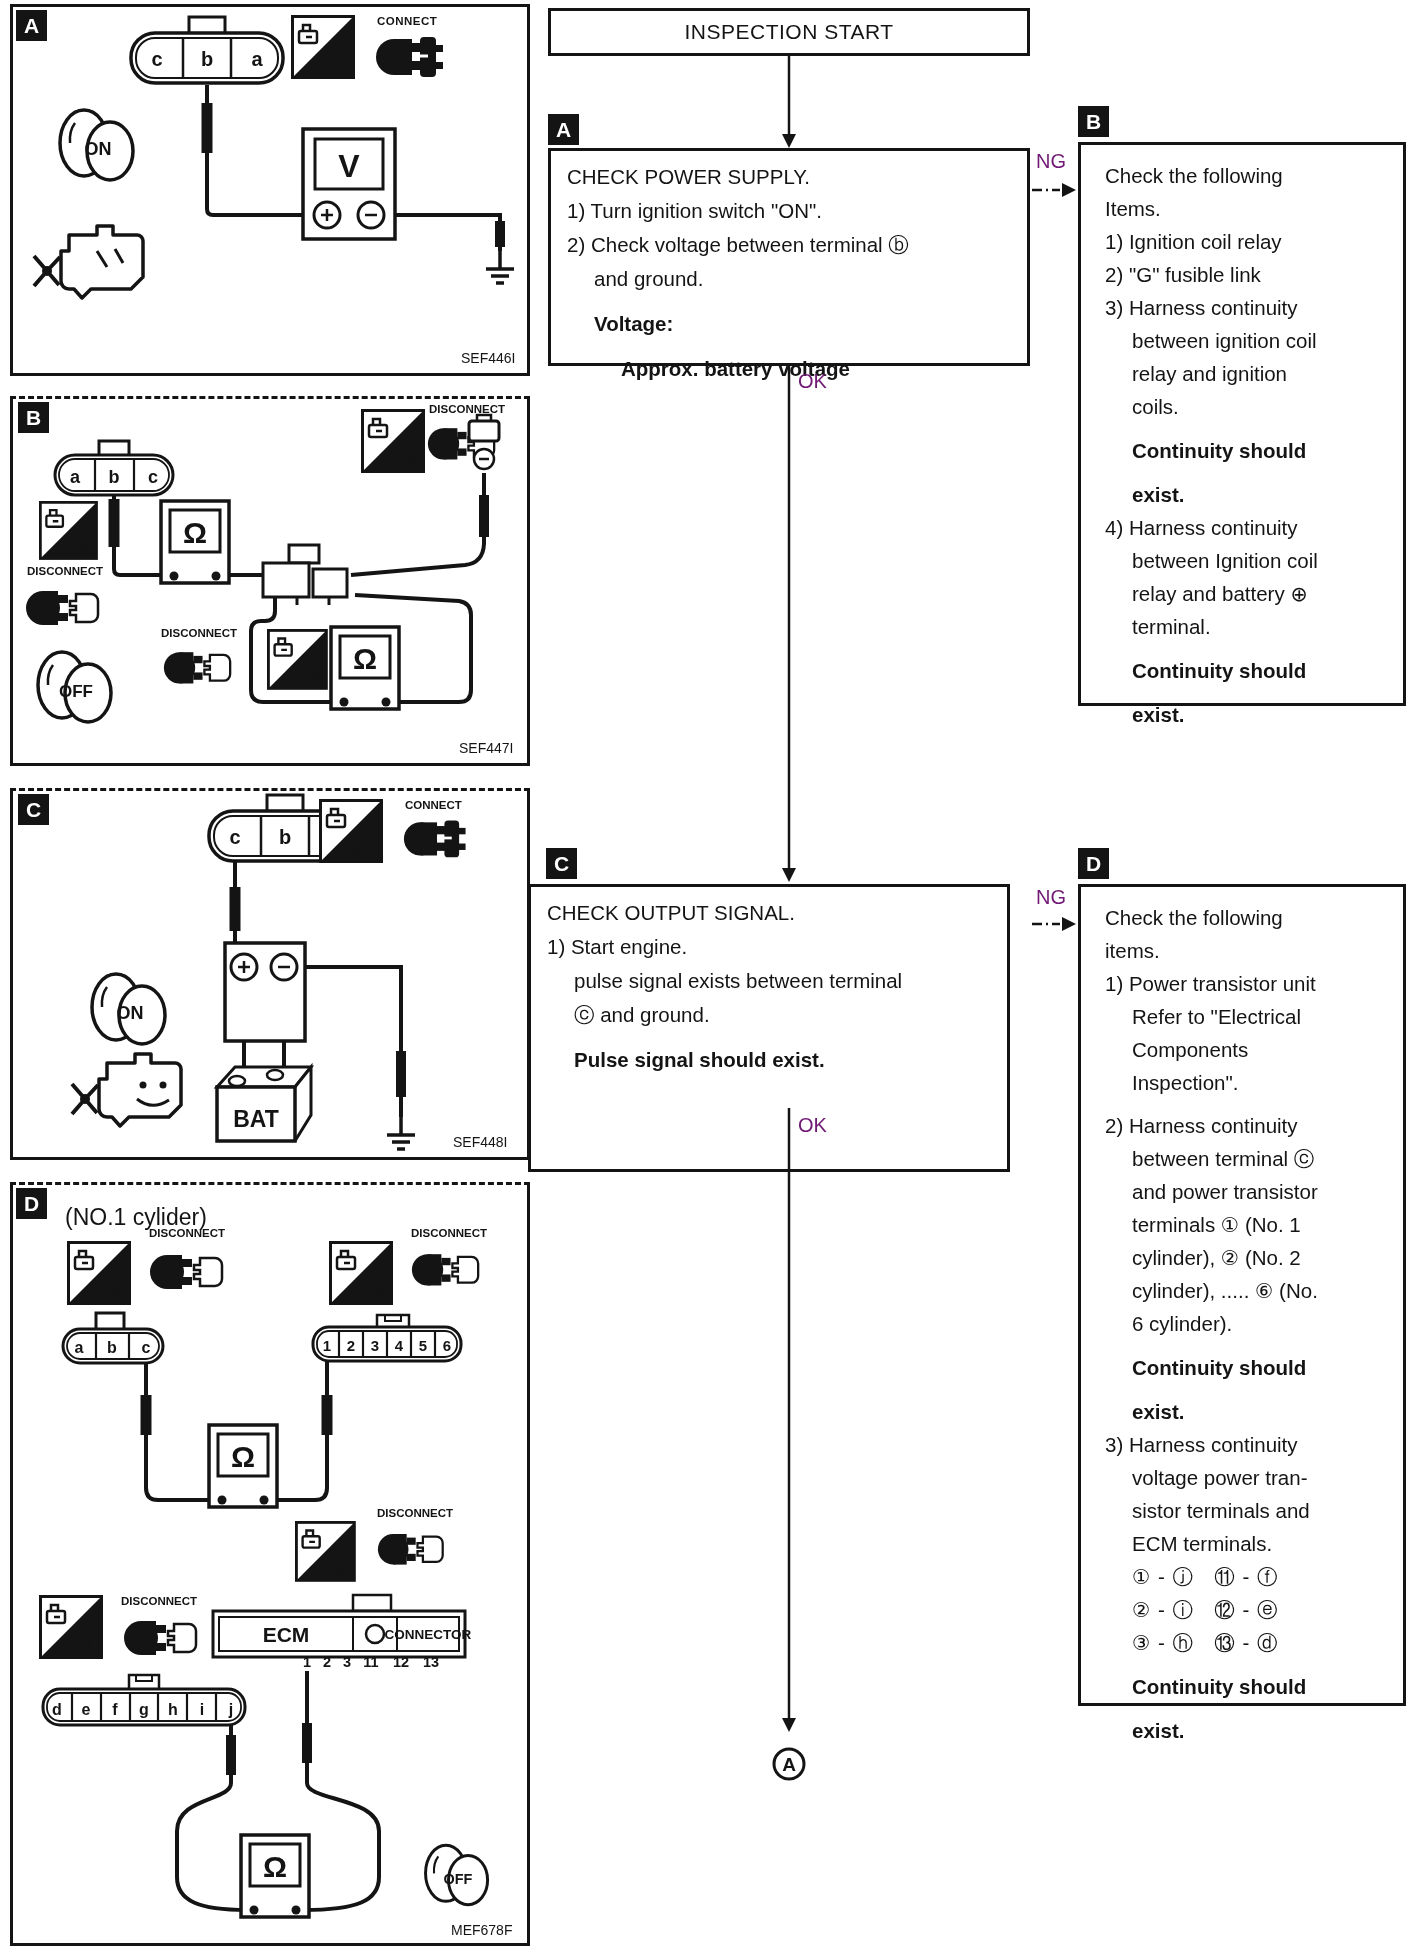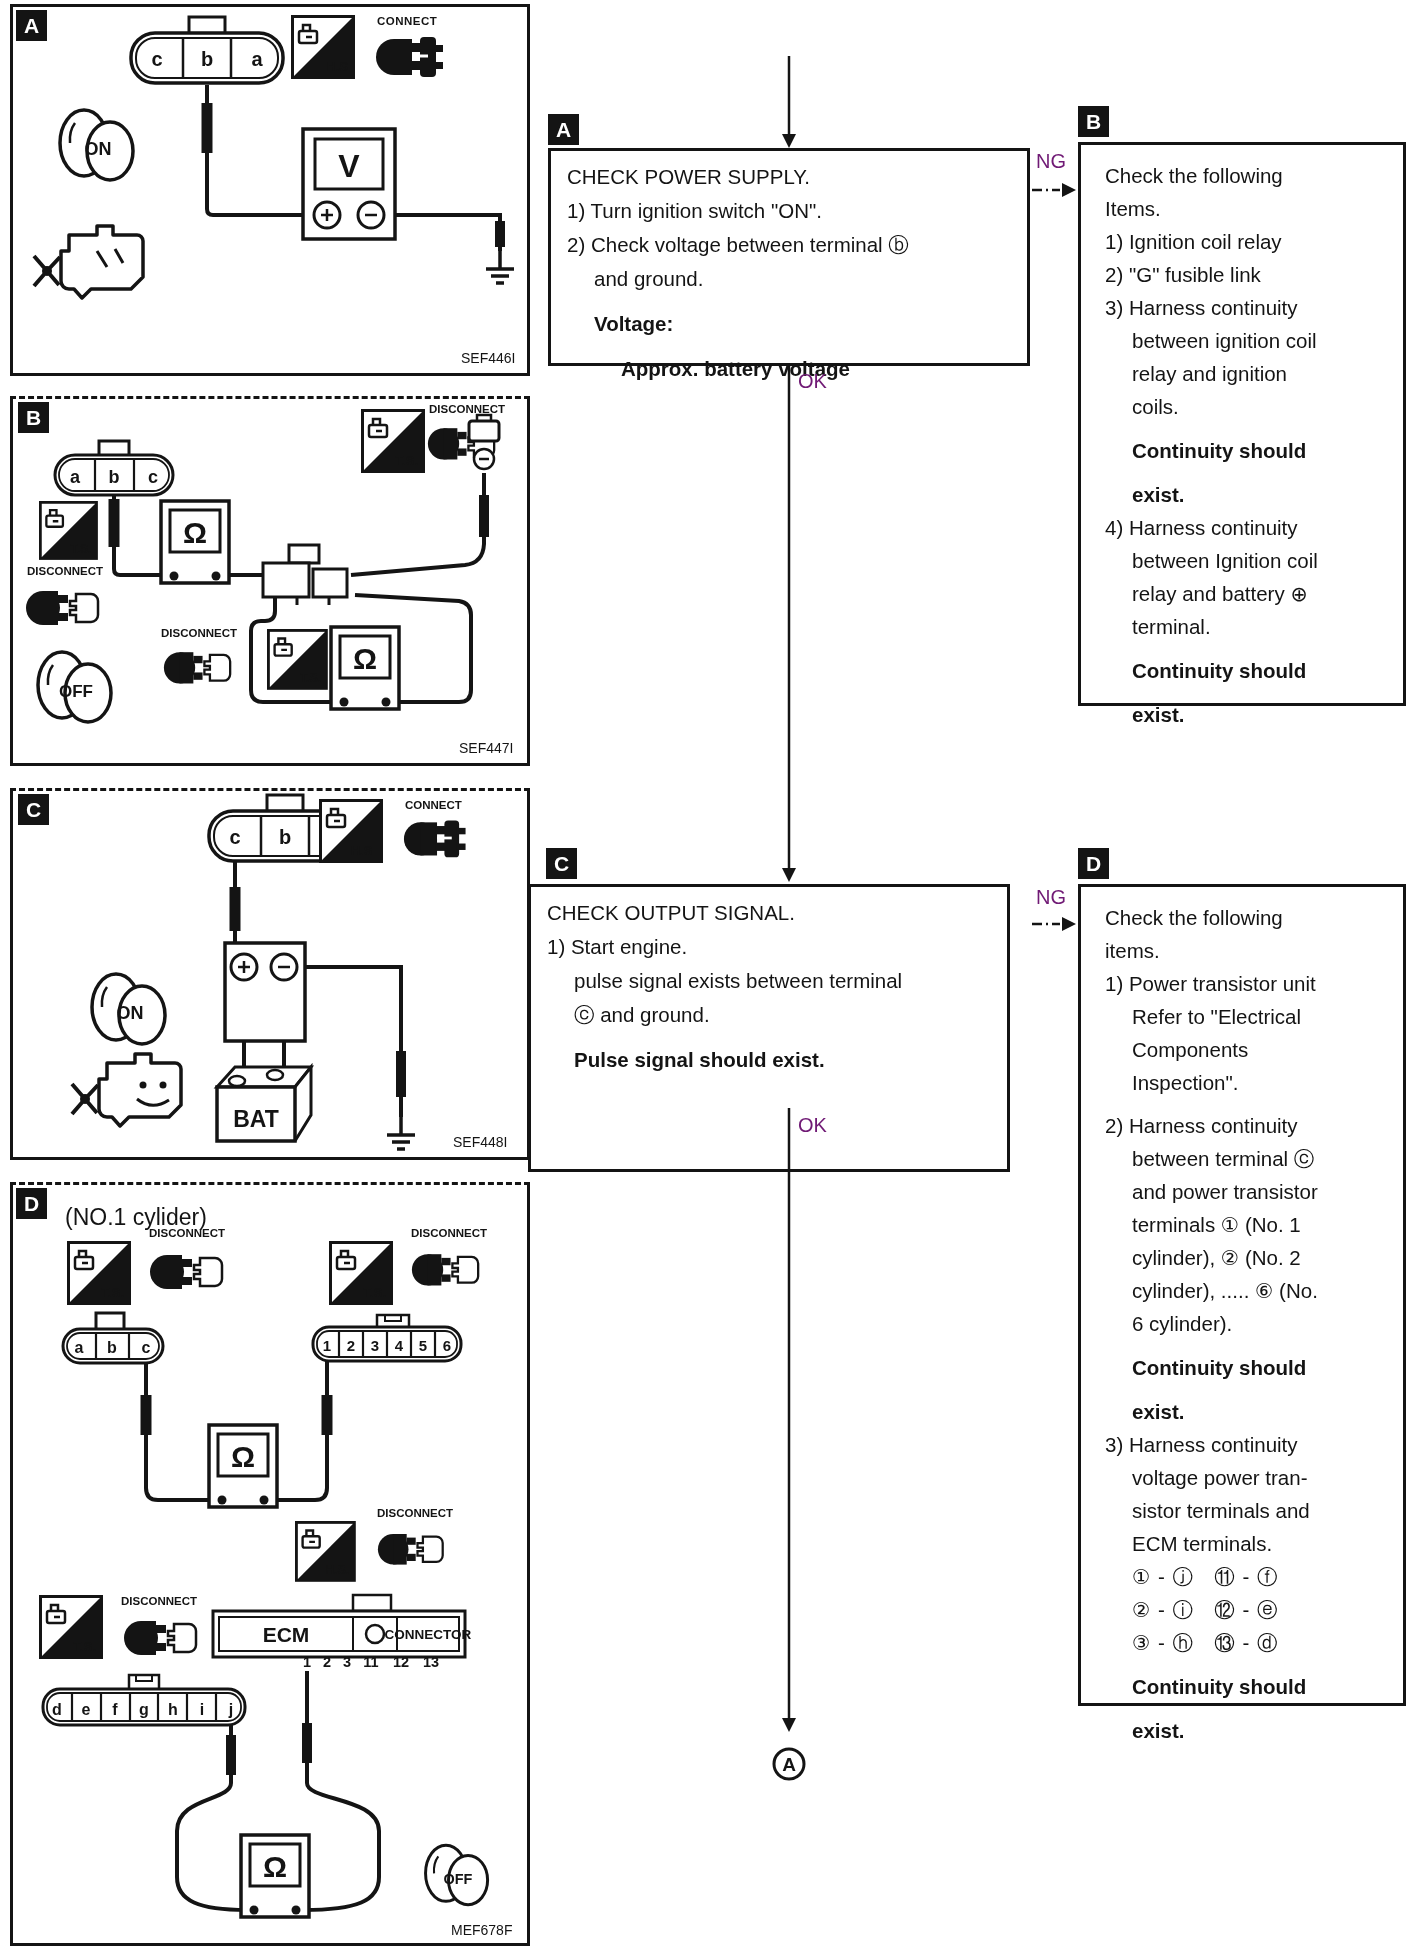--- a/index.html
+++ b/index.html
@@ -99,20 +99,23 @@
     <path d="M789,1732 l-7,-14 h14 z"></path>
     <path d="M1076,190 l-14,-7 v14 z"></path>
     <path d="M1076,924 l-14,-7 v14 z"></path>
   </g>
   <g>
     <circle cx="789" cy="1764" r="15" fill="#fff" stroke="#141414" stroke-width="3"></circle>
     <text x="789" y="1771" text-anchor="middle" font-size="19" font-weight="bold">A</text>
   </g>
 </svg>
 
+<div class="fbox startbox" style="left:548px;top:8px;width:482px;height:48px;">
+  <span>INSPECTION START</span>
+</div>
 
 <div class="tag" style="left:548px;top:114px;">
   <span>A</span>
 </div>
 <div class="fbox" style="left:548px;top:148px;width:482px;height:218px;">
   <div class="flowlines">
         <div class="ln">CHECK POWER SUPPLY.</div>
         <div class="ln">1) Turn ignition switch "ON".</div>
         <div class="ln">2) Check voltage between terminal ⓑ</div>
         <div class="ln i">and ground.</div>

